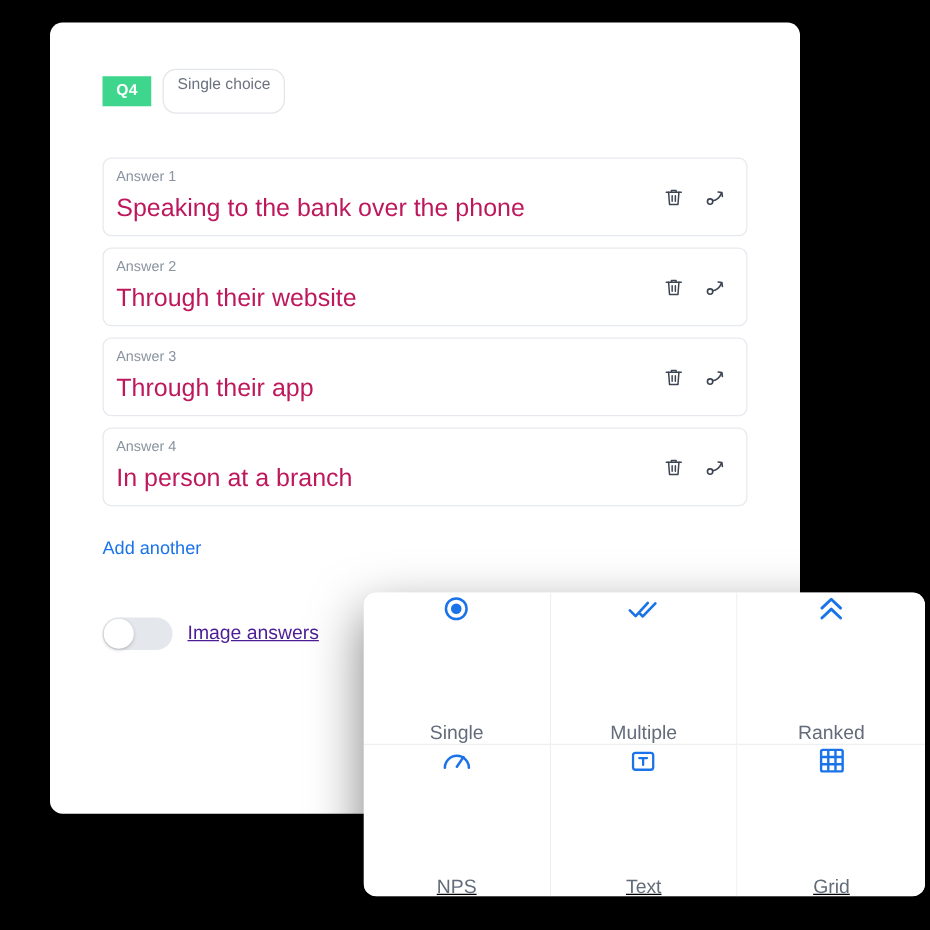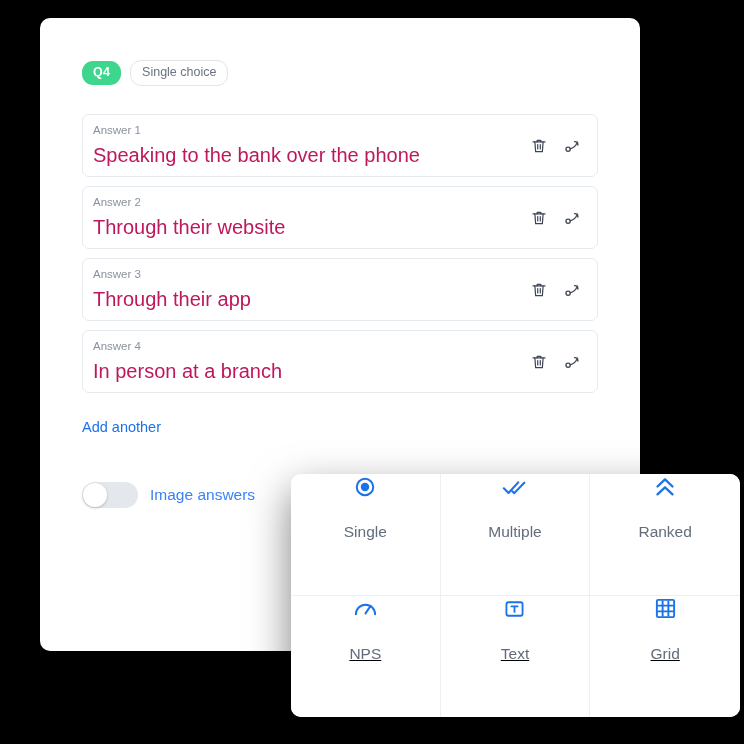--- a/index.html
+++ b/index.html
@@ -42,46 +42,46 @@
     gap: 9px;
     height: 22px;
   }
   .badge-q {
     background: #3dd68c;
     color: #ffffff;
     font-size: 12.5px;
     font-weight: 700;
     line-height: 1;
     padding: 5px 11px 6px 11px;
-    border-radius: 11px;
+    border-radius: 0;
     letter-spacing: 0.2px;
   }
   .badge-type {
     background: #ffffff;
     color: #6b7280;
     border: 1px solid #e2e5ea;
     font-size: 12.5px;
     line-height: 1;
-    padding: 5px 11px 6px 11px;
+    padding: 5px 11px 16px 11px;
     border-radius: 11px;
   }
 
   
   .question-title {
     margin-top: 28px;
     font-size: 20.5px;
     font-weight: 700;
     color: #2b3440;
     letter-spacing: -0.25px;
     line-height: 1.25;
   }
 
   
   .answers {
-    margin-top: 30px;
+    margin-top: 42px;
     display: flex;
     flex-direction: column;
     gap: 9px;
   }
   .answer-row {
     position: relative;
     border: 1px solid #e6e9ee;
     border-radius: 7px;
     height: 63px;
     box-sizing: border-box;
@@ -156,21 +156,22 @@
     left: 1px;
     top: 1px;
     width: 24px;
     height: 24px;
     border-radius: 50%;
     background: #ffffff;
     box-shadow: 0 1px 3px rgba(0,0,0,0.22);
   }
   .toggle-label {
     font-size: 15.5px;
-    color: #3b82f6;
+    color: #4c1d95;
+    text-decoration: underline;
   }
 
   
   .type-popup {
     position: absolute;
     left: 291px;
     top: 474px;
     width: 449px;
     height: 243px;
     background: #ffffff;
@@ -178,21 +179,21 @@
     box-shadow: 0 16px 42px rgba(0,0,0,0.5);
     overflow: hidden;
     display: grid;
     grid-template-columns: 1fr 1fr 1fr;
     grid-template-rows: 1fr 1fr;
   }
   .type-cell {
     display: flex;
     flex-direction: column;
     align-items: center;
-    justify-content: flex-start;
+    justify-content: space-between;
     gap: 24px;
     border-right: 1px solid #edeff2;
     border-bottom: 1px solid #edeff2;
     cursor: pointer;
     background: #ffffff;
   }
   .type-cell:nth-child(3n) { border-right: none; }
   .type-cell:nth-child(n+4) { border-bottom: none; text-decoration: underline; }
   .type-icon {
     height: 26px;

